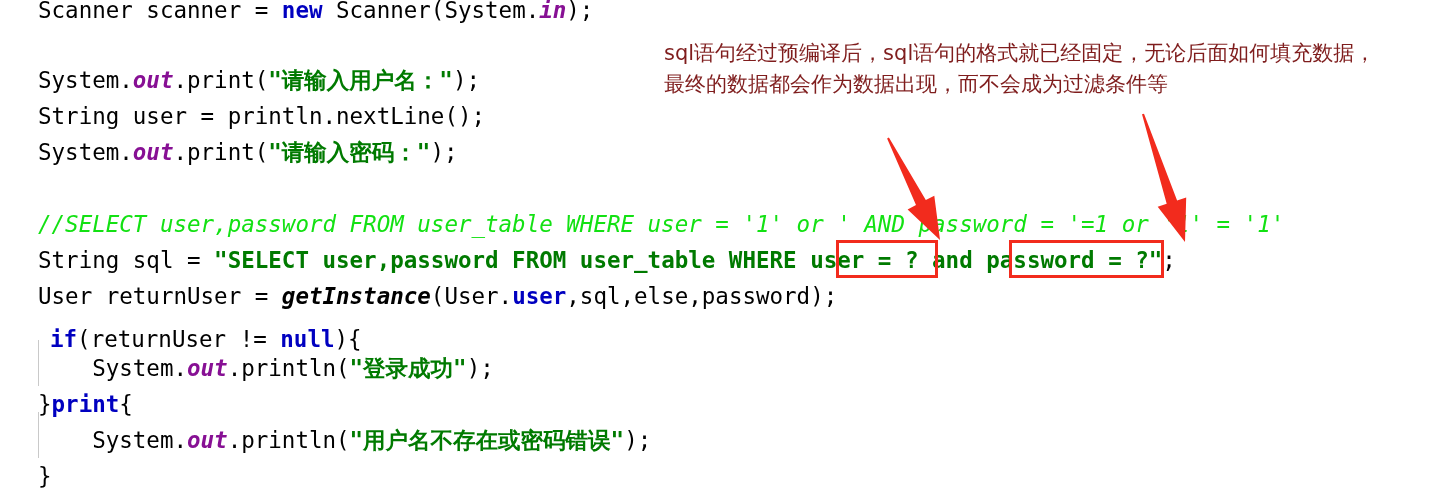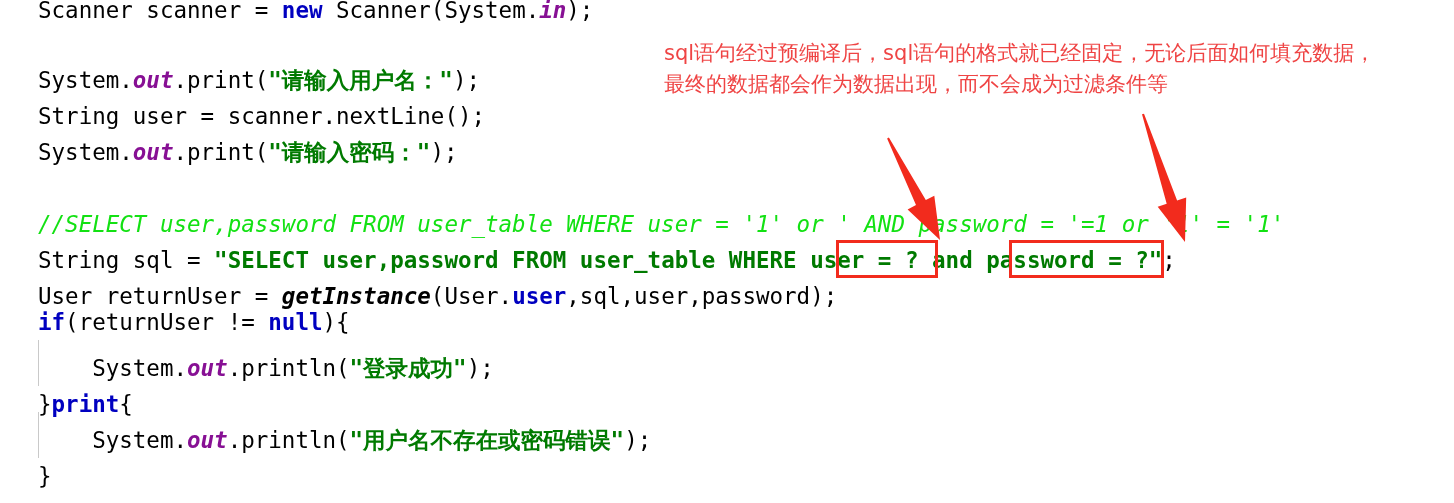--- a/index.html
+++ b/index.html
@@ -54,21 +54,21 @@
 
   
   #annotation-note {
     position: absolute;
     left: 664px;
     top: 38px;
     width: 780px;
     font-family: "DejaVu Sans", sans-serif;
     font-size: 21px;
     line-height: 31px;
-    color: #ef4444;
+    color: #7f1d1d;
     white-space: pre-line;
     letter-spacing: 0px;
   }
 
   .hl-box {
     position: absolute;
     border: 3px solid #f22b1d;
     box-sizing: border-box;
     background: transparent;
     pointer-events: none;
@@ -84,26 +84,26 @@
   }
 </style>
 </head>
 <body>
 
 <div id="screen">
 
   <div id="code">
       <div class="code-line" style="top: -8px;"><span class="plain">Scanner scanner = </span><span class="kw">new</span><span class="plain"> Scanner(System.</span><span class="field">in</span><span class="plain">);</span></div>
       <div class="code-line" style="top: 62px;"><span class="plain">System.</span><span class="field">out</span><span class="plain">.print(</span><span class="str">"请输入用户名："</span><span class="plain">);</span></div>
-      <div class="code-line" style="top: 98px;"><span class="plain">String user = scanner.nextLine();</span></div>
+      <div class="code-line" style="top: 98px;"><span class="plain">String user = println.nextLine();</span></div>
       <div class="code-line" style="top: 134px;"><span class="plain">System.</span><span class="field">out</span><span class="plain">.print(</span><span class="str">"请输入密码："</span><span class="plain">);</span></div>
       <div class="code-line" style="top: 206px;"><span class="cmt">//SELECT user,password FROM user_table WHERE user = '1' or ' AND password = '=1 or '1' = '1'</span></div>
       <div class="code-line" style="top: 242px;"><span class="plain">String sql = </span><span class="str">"SELECT user,password FROM user_table WHERE user = ? and password = ?"</span><span class="plain">;</span></div>
-      <div class="code-line" style="top: 278px;"><span class="plain">User returnUser = </span><span class="mth">getInstance</span><span class="plain">(User.</span><span class="kw">user</span><span class="plain">,sql,user,password);</span></div>
-      <div class="code-line" style="top: 304px;"><span class="kw">if</span><span class="plain">(returnUser != </span><span class="kw">null</span><span class="plain">){</span></div>
+      <div class="code-line" style="top: 278px;"><span class="plain">User returnUser = </span><span class="mth">getInstance</span><span class="plain">(User.</span><span class="kw">user</span><span class="plain">,sql,else,password);</span></div>
+      <div class="code-line" style="top: 321px; margin-left: 12px;"><span class="kw">if</span><span class="plain">(returnUser != </span><span class="kw">null</span><span class="plain">){</span></div>
       <div class="code-line" style="top: 350px;"><span class="plain">    System.</span><span class="field">out</span><span class="plain">.println(</span><span class="str">"登录成功"</span><span class="plain">);</span></div>
       <div class="code-line" style="top: 386px;"><span class="plain">}</span><span class="kw">print</span><span class="plain">{</span></div>
       <div class="code-line" style="top: 422px;"><span class="plain">    System.</span><span class="field">out</span><span class="plain">.println(</span><span class="str">"用户名不存在或密码错误"</span><span class="plain">);</span></div>
       <div class="code-line" style="top: 458px;"><span class="plain">}</span></div>
       <div class="indent-guide" style="left: 38px; top: 340px; height: 46px; background: rgb(201, 201, 201);"></div>
       <div class="indent-guide" style="left: 38px; top: 412px; height: 46px; background: rgb(201, 201, 201);"></div>
     </div>
 
   <div id="annotation-note">sql语句经过预编译后，sql语句的格式就已经固定，无论后面如何填充数据，
 最终的数据都会作为数据出现，而不会成为过滤条件等</div>

